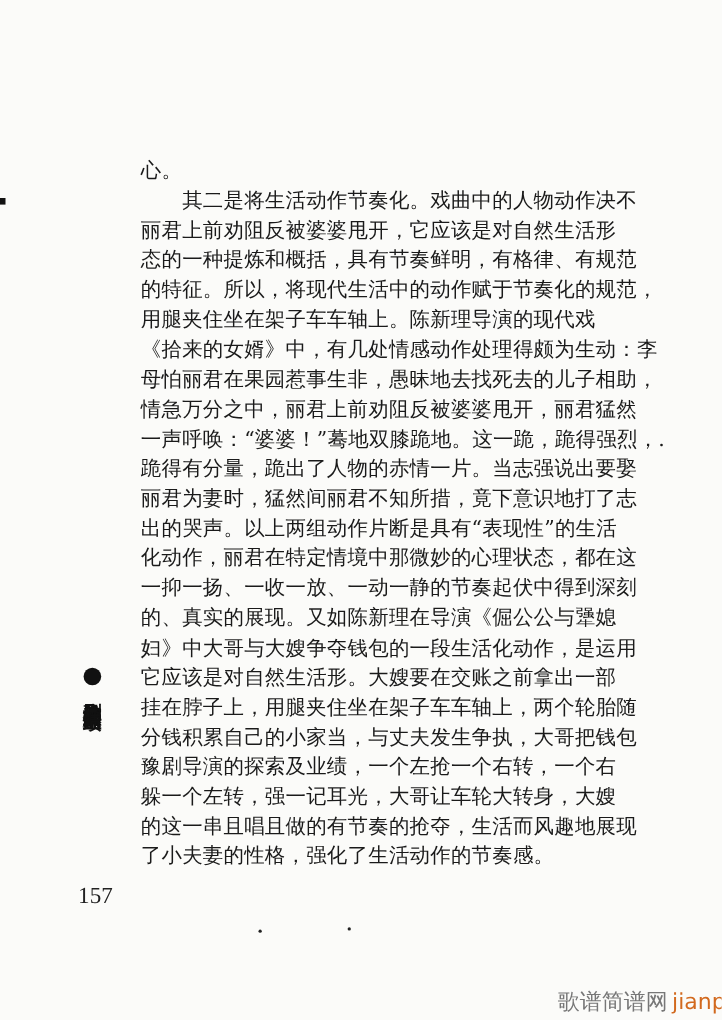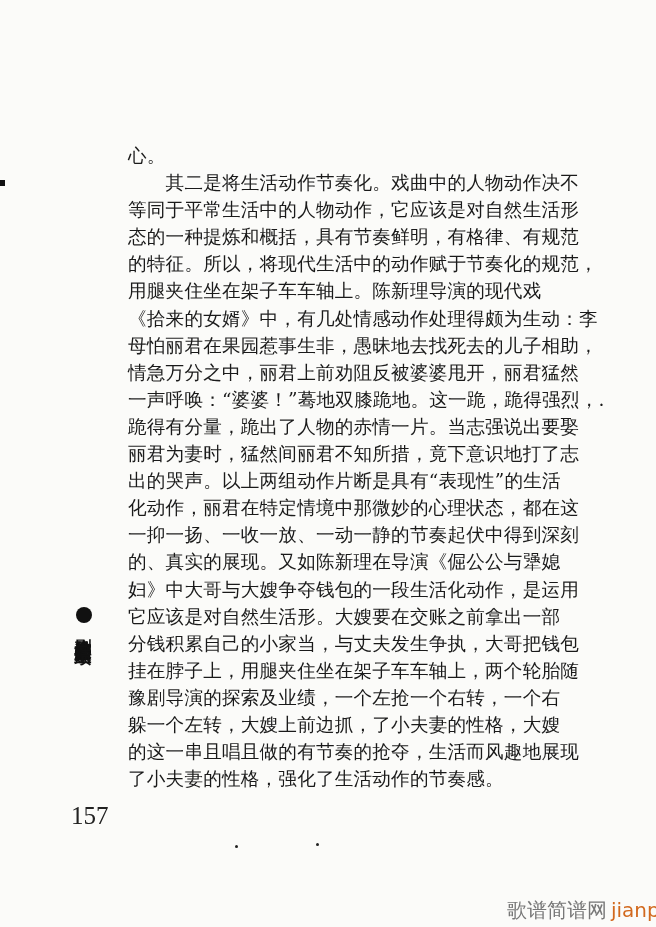--- a/index.html
+++ b/index.html
@@ -18,60 +18,60 @@
   .side {
     position:absolute; left:72px; top:607px; width:24px;
     display:flex; flex-direction:column; align-items:center;
   }
   .bullet { width:16px; height:16px; border-radius:50%; background:#111; margin-bottom:2px; }
   .side-title {
     writing-mode:vertical-rl; font-family:"DejaVu Sans","Liberation Sans",sans-serif;
     font-weight:bold; font-size:17px; letter-spacing:1px; color:#111;
   }
   .page-num {
-    position:absolute; left:71px; top:802px; font-size:25px; color:#222;
+    position:absolute; left:71px; top:802px; font-size:21px; color:#222;
     font-family:"Liberation Serif","DejaVu Serif",serif;
   }
   .margin-mark { position:absolute; left:0; top:180px; width:5px; height:6px; background:#111; }
   .dot { position:absolute; width:3px; height:3px; background:#222; border-radius:50%; }
   .watermark {
     position:absolute; left:507px; top:897px; font-size:20px; color:#777;
     font-family:"DejaVu Sans","Liberation Sans",sans-serif; white-space:nowrap;
   }
   .watermark .site { color:#d2691e; margin-left:4px; }
 </style>
 </head>
 <body>
 
 <div class="page">
   <div class="margin-mark"></div>
 
   <div class="body-text">
     <div class="line">心。</div>
     <div class="line">　　其二是将生活动作节奏化。戏曲中的人物动作决不</div>
-    <div class="line">等同于平常生活中的人物动作，它应该是对自然生活形</div>
+    <div class="line">丽君上前劝阻反被婆婆甩开，它应该是对自然生活形</div>
     <div class="line">态的一种提炼和概括，具有节奏鲜明，有格律、有规范</div>
     <div class="line">的特征。所以，将现代生活中的动作赋于节奏化的规范，</div>
     <div class="line">用腿夹住坐在架子车车轴上。陈新理导演的现代戏</div>
     <div class="line">《拾来的女婿》中，有几处情感动作处理得颇为生动：李</div>
     <div class="line">母怕丽君在果园惹事生非，愚昧地去找死去的儿子相助，</div>
     <div class="line">情急万分之中，丽君上前劝阻反被婆婆甩开，丽君猛然</div>
     <div class="line">一声呼唤：“婆婆！”蓦地双膝跪地。这一跪，跪得强烈，.</div>
     <div class="line">跪得有分量，跪出了人物的赤情一片。当志强说出要娶</div>
     <div class="line">丽君为妻时，猛然间丽君不知所措，竟下意识地打了志</div>
     <div class="line">出的哭声。以上两组动作片断是具有“表现性”的生活</div>
     <div class="line">化动作，丽君在特定情境中那微妙的心理状态，都在这</div>
     <div class="line">一抑一扬、一收一放、一动一静的节奏起伏中得到深刻</div>
     <div class="line">的、真实的展现。又如陈新理在导演《倔公公与犟媳</div>
     <div class="line">妇》中大哥与大嫂争夺钱包的一段生活化动作，是运用</div>
     <div class="line">它应该是对自然生活形。大嫂要在交账之前拿出一部</div>
+    <div class="line">挂在脖子上，用腿夹住坐在架子车车轴上，两个轮胎随</div>
     <div class="line">分钱积累自己的小家当，与丈夫发生争执，大哥把钱包</div>
-    <div class="line">挂在脖子上，用腿夹住坐在架子车车轴上，两个轮胎随</div>
     <div class="line">豫剧导演的探索及业绩，一个左抢一个右转，一个右</div>
-    <div class="line">躲一个左转，大嫂上前边抓，了小夫妻的性格，大嫂</div>
+    <div class="line">躲一个左转，强一记耳光，大哥让车轮大转身，大嫂</div>
     <div class="line">的这一串且唱且做的有节奏的抢夺，生活而风趣地展现</div>
     <div class="line">了小夫妻的性格，强化了生活动作的节奏感。</div>
   </div>
 
   <div class="side">
     <div class="bullet"></div>
     <div class="side-title">豫剧导演的探索及业绩</div>
   </div>
   <div class="page-num">157</div>
 

